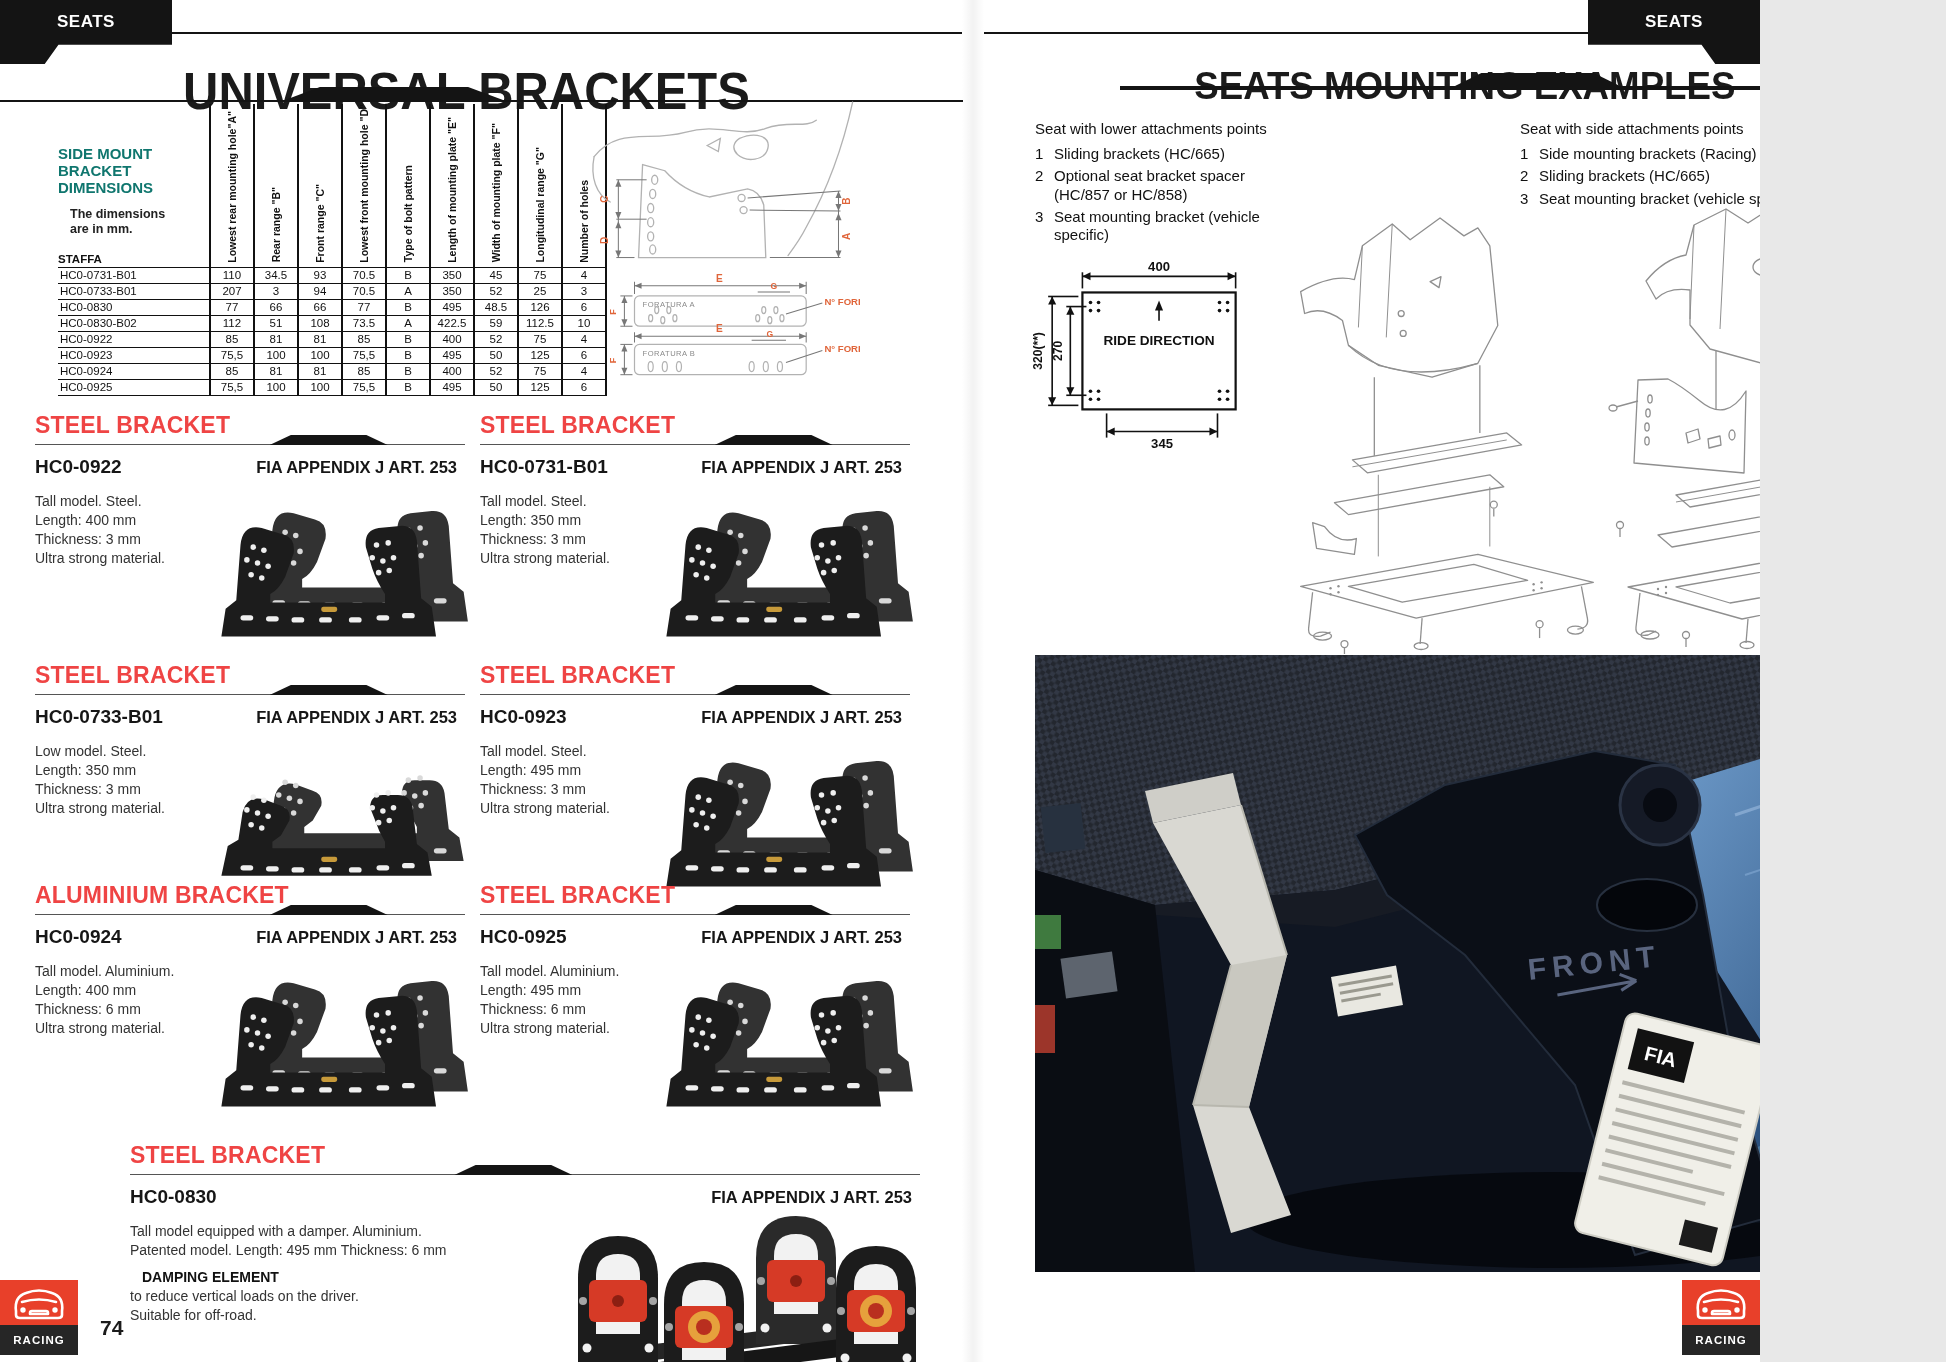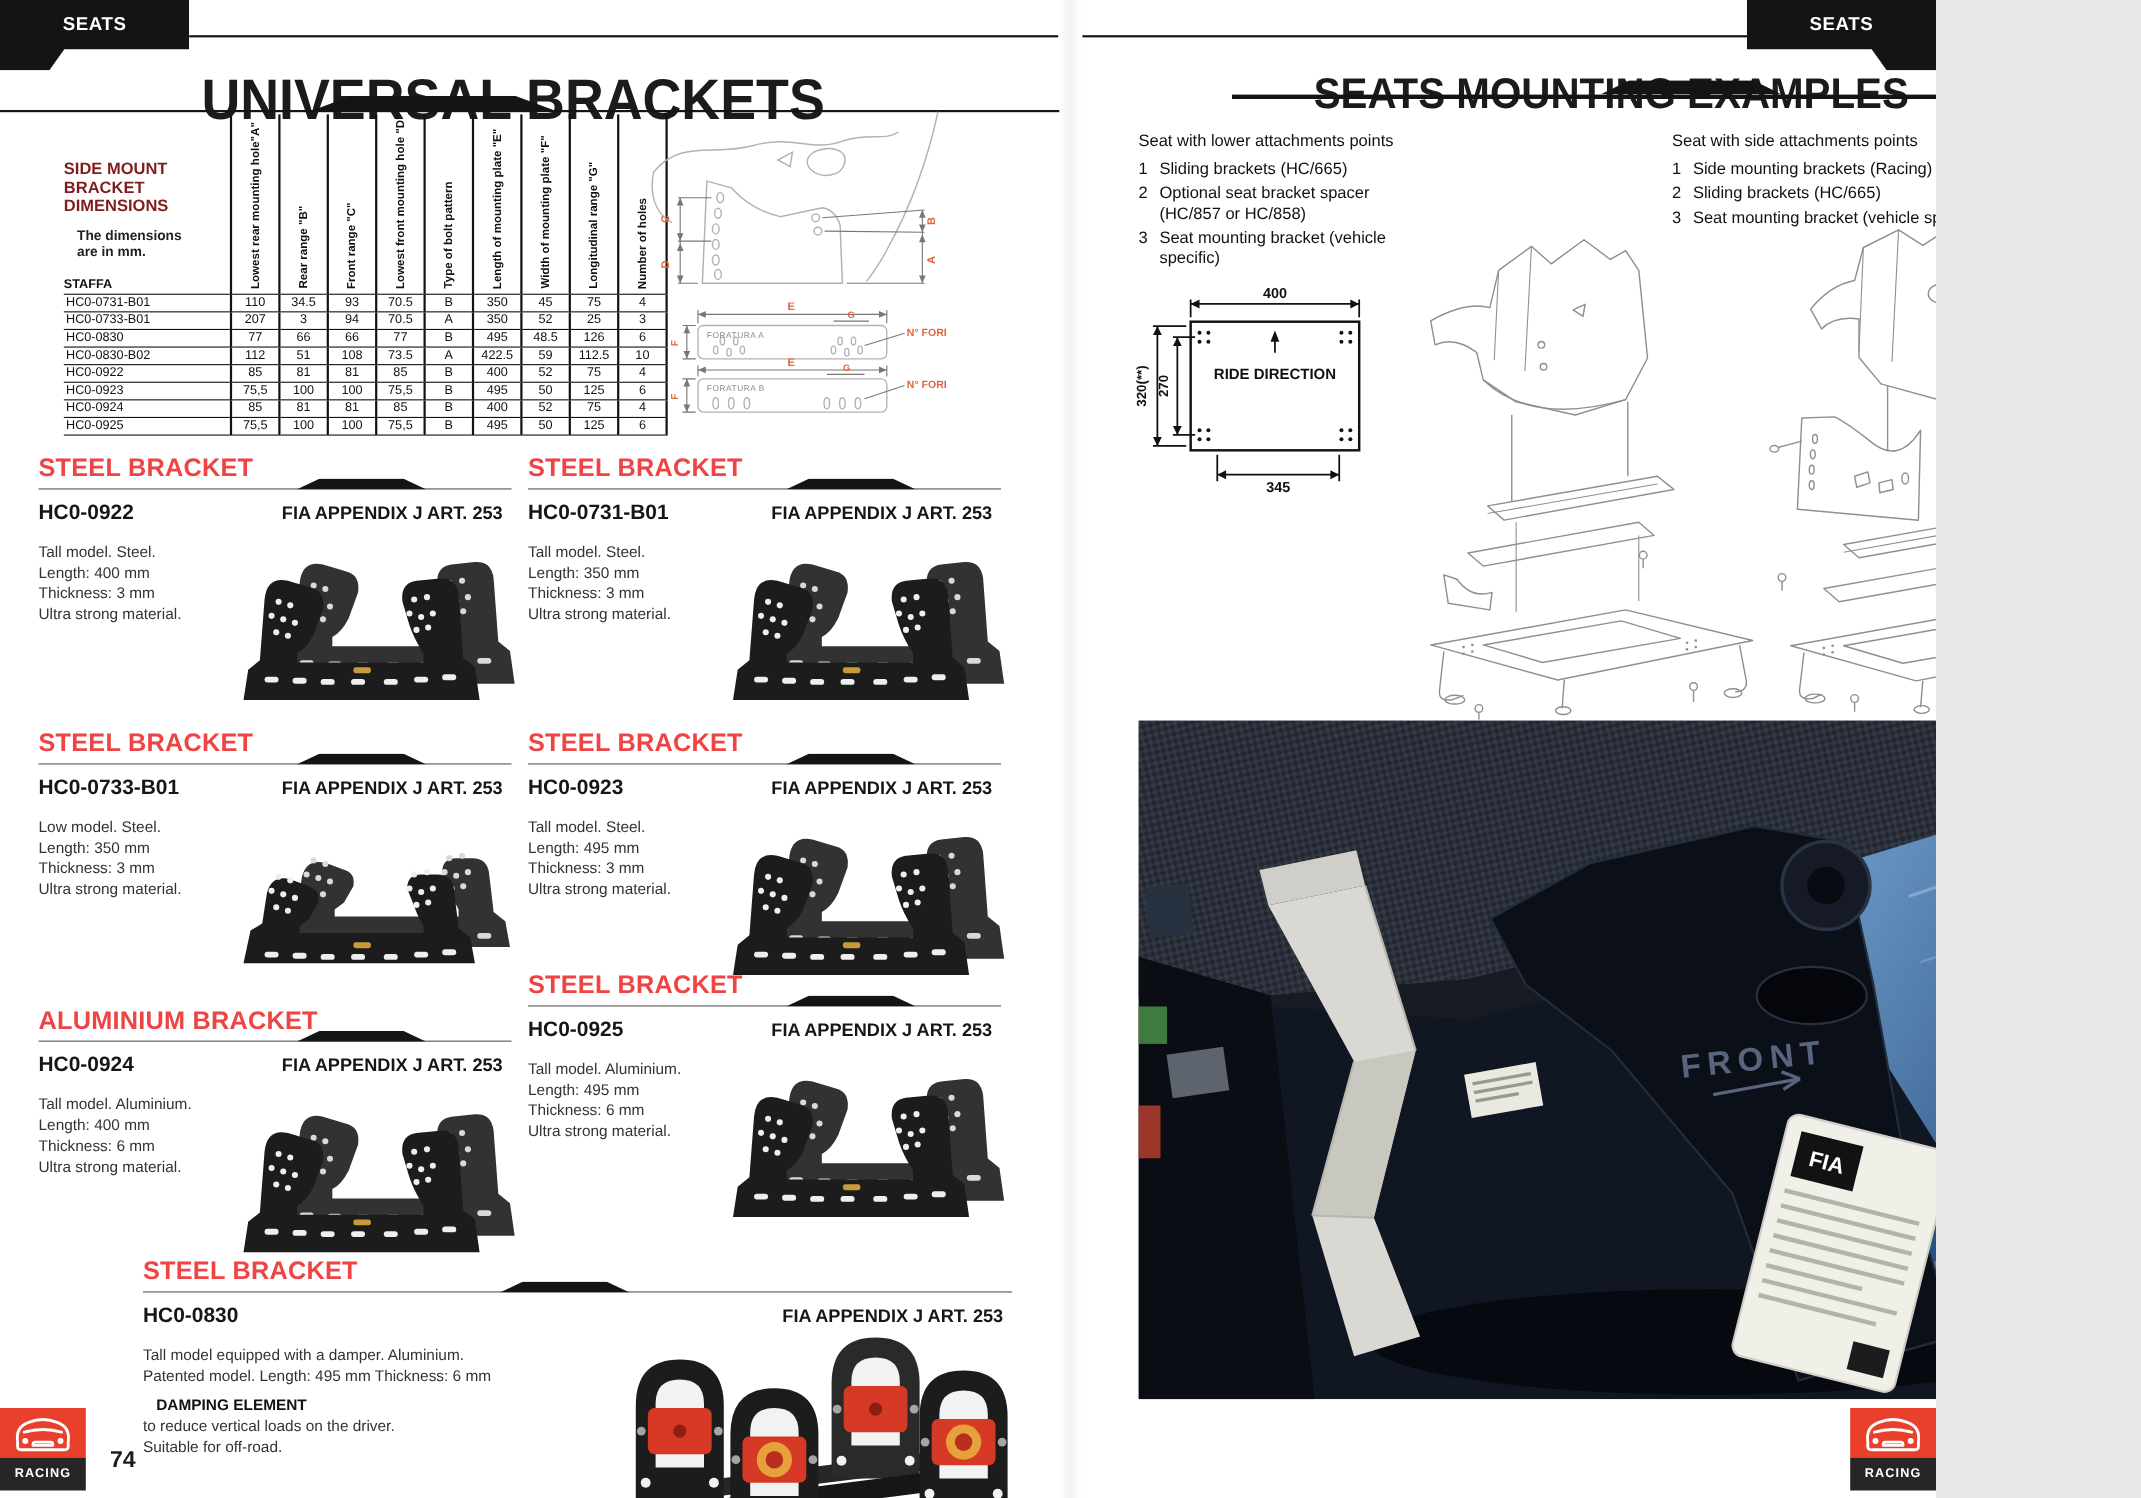--- a/index.html
+++ b/index.html
@@ -32,36 +32,36 @@
     background:linear-gradient(90deg,rgba(0,0,0,0) 0%,rgba(0,0,0,.05) 50%,rgba(0,0,0,0) 100%);}
 
   
   #dim-table{position:absolute;left:58px;top:104px;border-collapse:collapse;}
   #dim-table th,#dim-table td{padding:0;margin:0;font-family:"Liberation Sans",sans-serif;}
   #dim-table th.rot{height:162px;vertical-align:bottom;border-left:2px solid #111;padding-bottom:4px;width:44px;}
   #dim-table th.rot span{writing-mode:vertical-rl;transform:rotate(180deg);font-size:10.5px;font-weight:700;
     white-space:nowrap;color:#111;margin:0 auto;display:block;}
   #dim-table th.rot:last-child{border-right:2px solid #111;}
   .code-head{width:152px;vertical-align:bottom;text-align:left;}
-  .tbl-title{font-size:15px;font-weight:800;color:#7f1d1d;width:125px;line-height:1.15;margin-bottom:10px;}
+  .tbl-title{font-size:15px;font-weight:800;color:#0f766e;width:125px;line-height:1.15;margin-bottom:10px;}
   .tbl-sub{font-size:12.5px;color:#222;width:115px;line-height:1.2;margin-bottom:16px;margin-left:12px;}
   .tbl-staffa{font-size:11.5px;font-weight:800;color:#111;margin-bottom:2px;}
   #dim-table td{border-top:1.4px solid #111;font-size:11.5px;color:#111;text-align:center;height:16px;}
   #dim-table td+td{border-left:2px solid #111;}
   #dim-table td:last-child{border-right:2px solid #111;}
   #dim-table tr:last-child td{border-bottom:1.4px solid #111;}
   #dim-table td.code{text-align:left;padding-left:2px;}
 
   
   .product{position:absolute;}
   #p1{left:35px;top:412px;width:430px;}
   #p2{left:480px;top:412px;width:430px;}
   #p3{left:35px;top:662px;width:430px;}
   #p4{left:480px;top:662px;width:430px;}
-  #p5{left:35px;top:882px;width:430px;margin-top:32px;}
+  #p5{left:35px;top:882px;width:430px;}
   #p6{left:480px;top:882px;width:430px;}
   #p7{left:130px;top:1142px;width:790px;}
   .p-cat{font-size:23px;font-weight:800;color:#ef4444;margin:0;letter-spacing:.2px;}
   .p-rule{border-top:1.5px solid #555;margin-top:5px;position:relative;}
   .p-tab{position:absolute;top:-10px;right:18%;width:118px;height:10px;background:#141414;
     clip-path:polygon(0 100%,18% 0,82% 0,100% 100%);}
   #p7 .p-tab{right:44%;}
   .p-sub{display:flex;justify-content:space-between;margin-top:11px;padding-right:8px;align-items:baseline;}
   .p-code{font-size:19px;font-weight:800;color:#161616;}
   .p-fia{font-size:16.5px;font-weight:800;color:#161616;}

